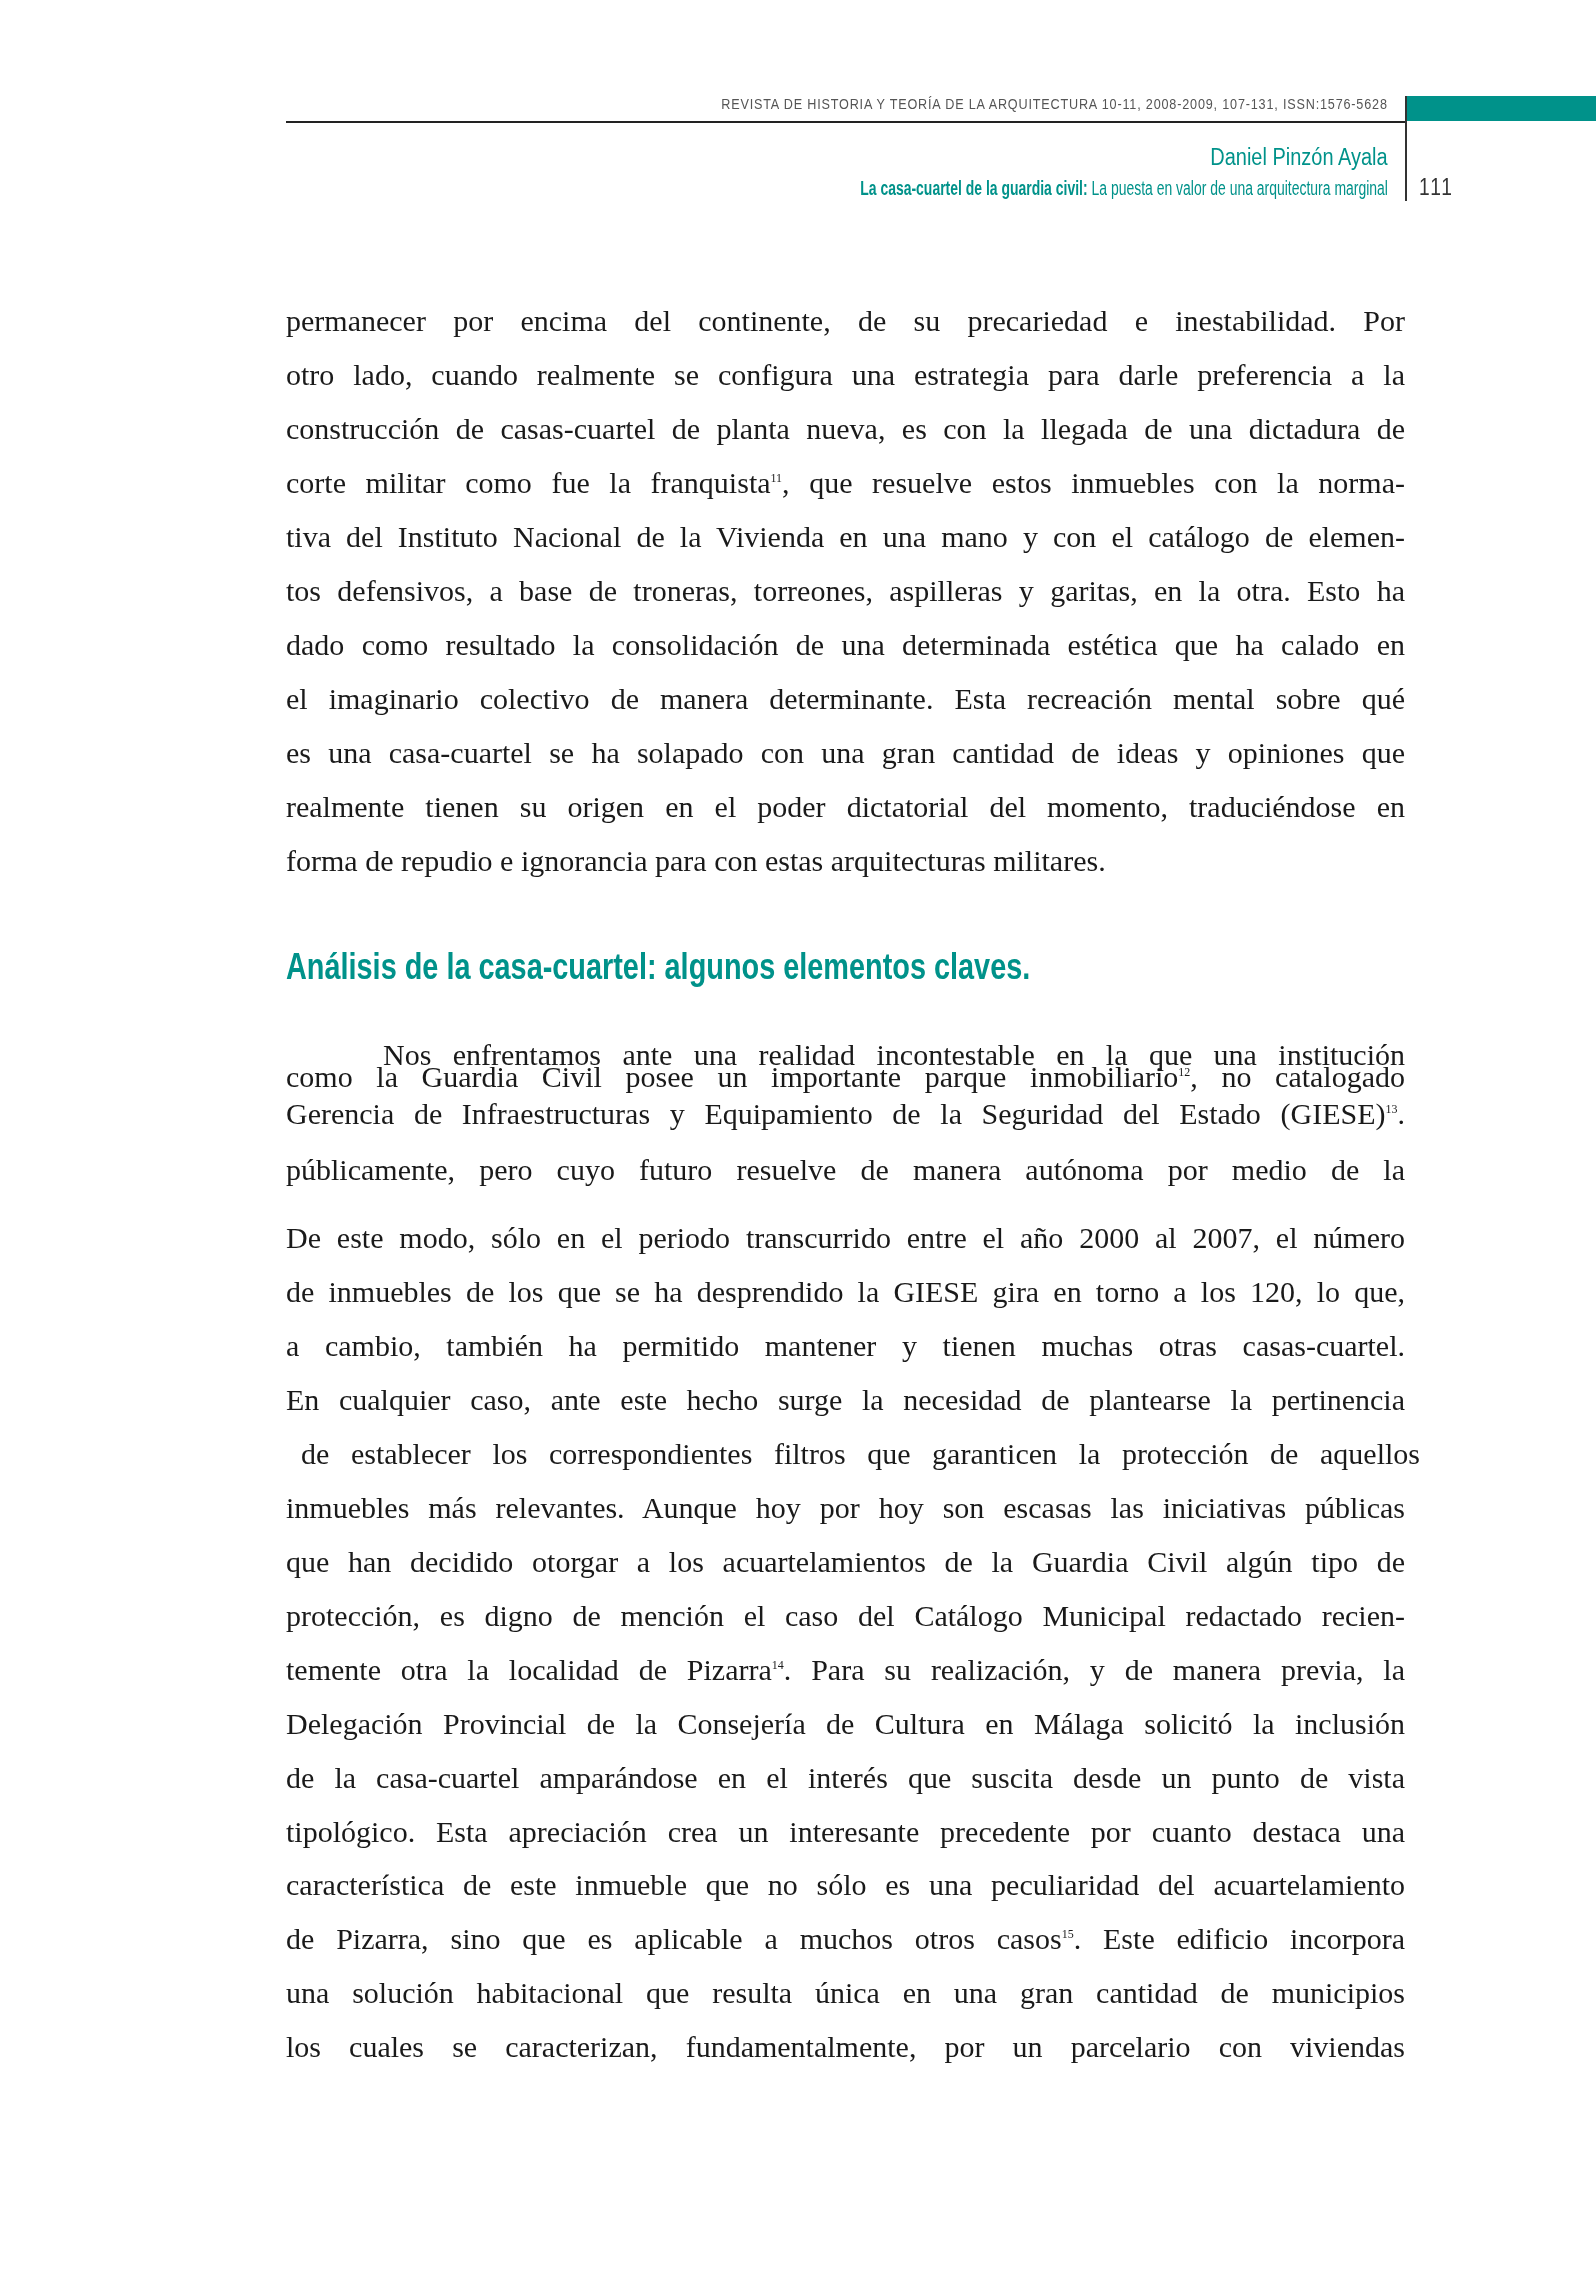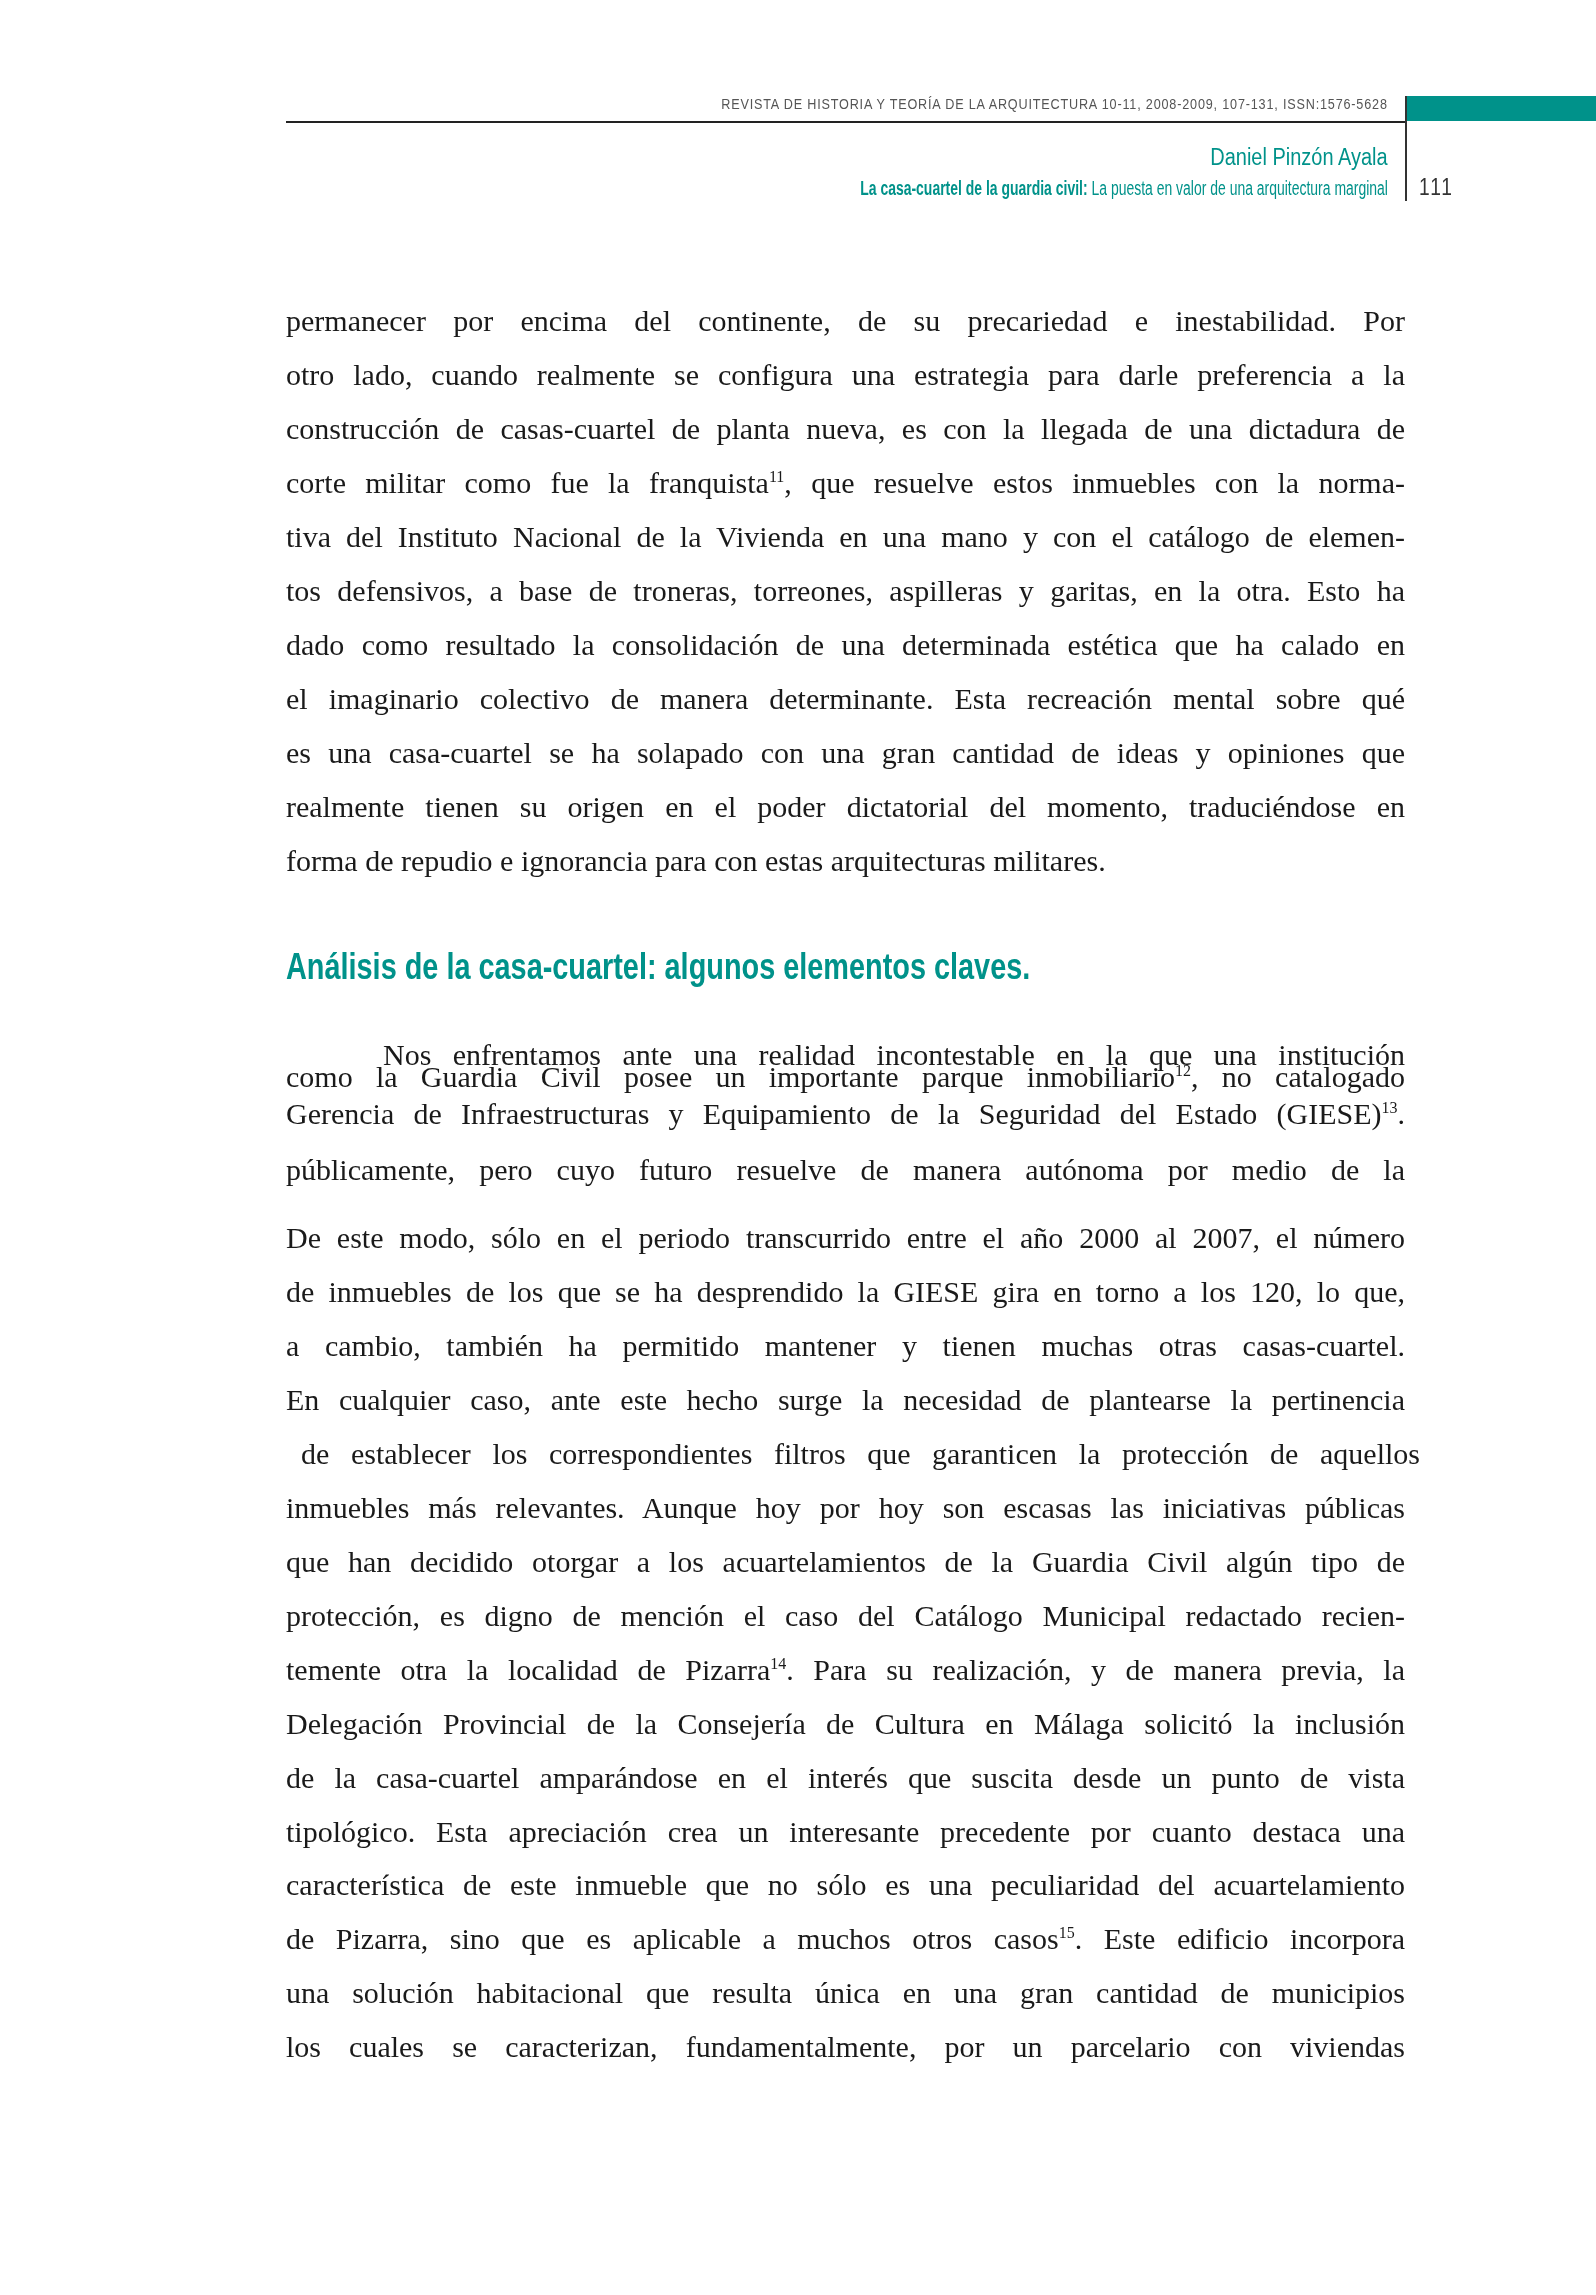--- a/index.html
+++ b/index.html
@@ -35,21 +35,21 @@
   .body-text {
     position: absolute; left: 286px; width: 1119px;
     font-family: "Liberation Serif", serif; font-size: 30px; color: #1a1a1a;
   }
   .line {
     position: absolute; left: 0; width: 1119px; height: 40px; white-space: nowrap;
     text-align: justify; text-align-last: justify;
   }
   .line.last { text-align-last: left; }
   .line.indent { padding-left: 97px; width: 1022px; margin-top: 32px; }
-  .line sup { font-size: 16px; vertical-align: 11.3px; line-height: 0; }
+  .line sup { font-size: 12px; vertical-align: 11.3px; line-height: 0; }
 
   .section-heading {
     position: absolute; left: 286px; top: 946px;
     font-family: "Liberation Sans", sans-serif; font-weight: bold; font-size: 37px; color: #00928a;
     transform: scaleX(0.78); transform-origin: left center; white-space: nowrap;
   }
 </style>
 </head>
 <body>
 

